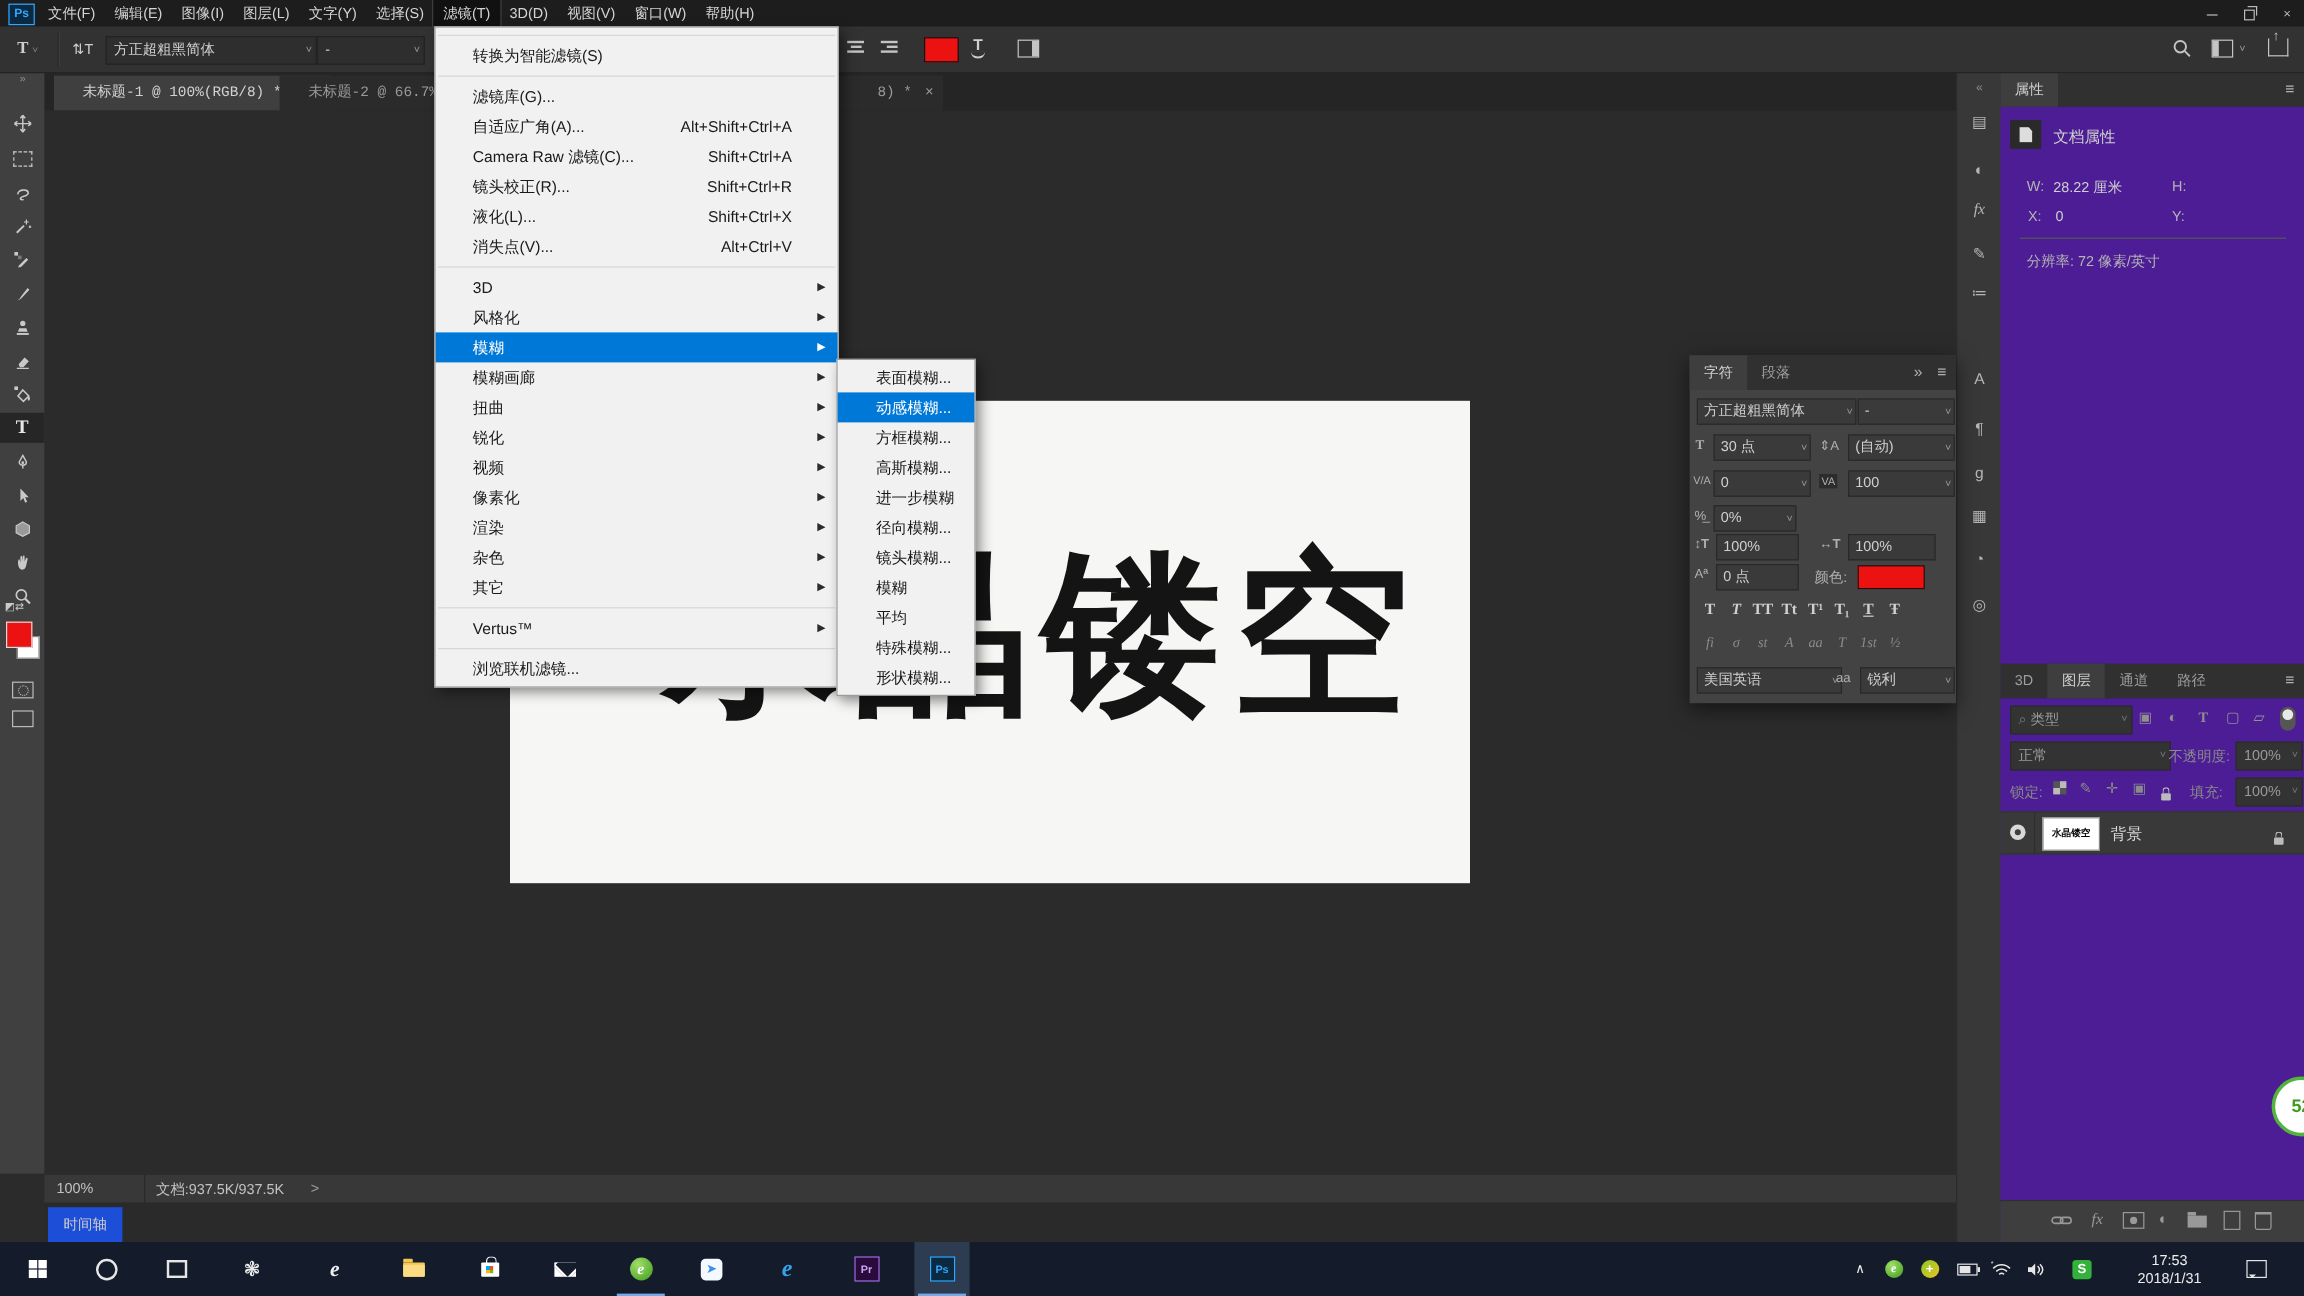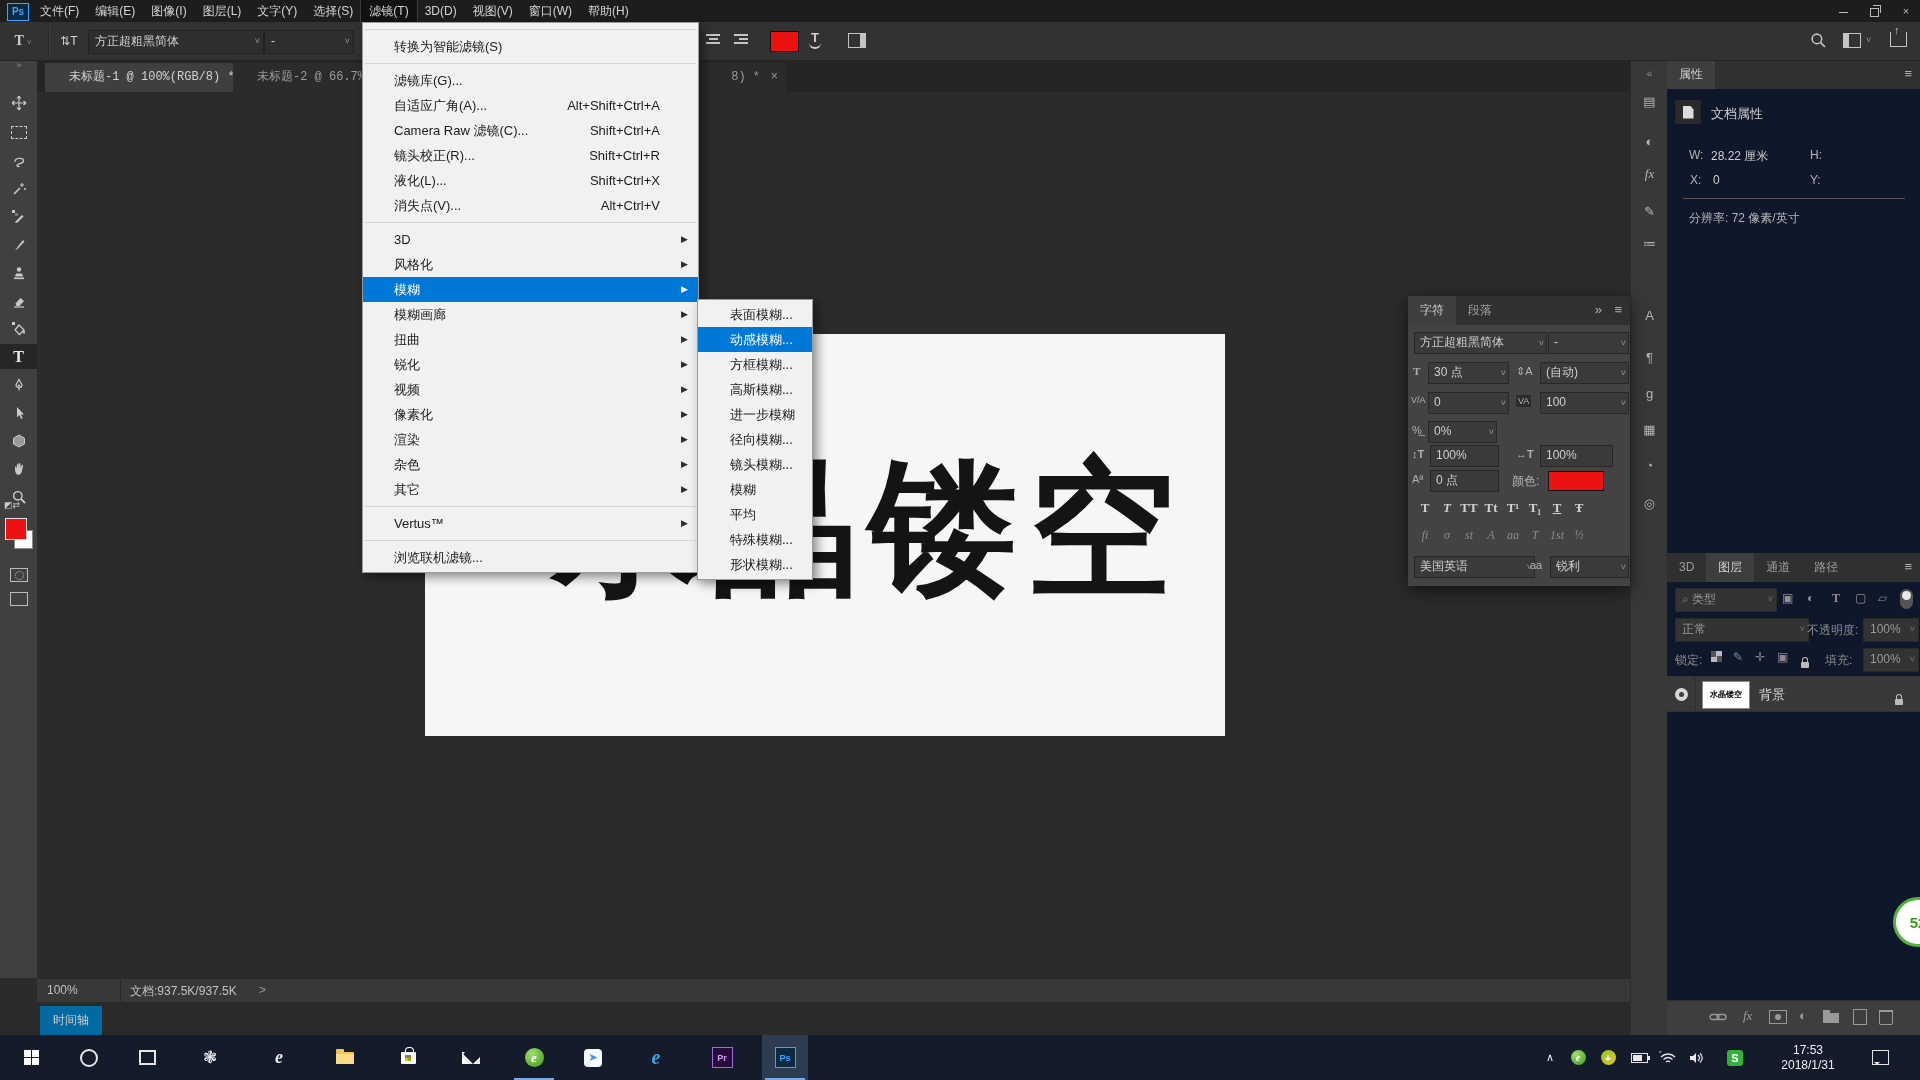--- a/index.html
+++ b/index.html
@@ -60,26 +60,26 @@
   .smode{position:absolute;left:10px;top:532px;width:16px;height:12px;border:1px solid #bbb;}
   
   #canvas{position:absolute;left:37px;top:92px;width:1593px;height:886px;background:#2b2b2b;overflow:hidden;}
   #red-heading{position:absolute;left:694px;top:89px;font-size:27px;font-weight:bold;letter-spacing:1px;}
   #whitedoc{position:absolute;left:388px;top:242px;width:800px;height:402px;background:#f6f6f4;}
   #bigtext{position:absolute;left:128px;top:96px;font-size:148px;font-weight:900;color:#141414;letter-spacing:10px;white-space:nowrap;}
   
   #statusbar{position:absolute;left:37px;top:978px;width:1593px;height:24px;background:#383838;border-top:1px solid #2a2a2a;color:#c2c2c2;font-size:12px;z-index:6;}
   #statusbar .vsep{position:absolute;left:83px;top:0;width:1px;height:24px;background:#2a2a2a;}
   #timelinebar{position:absolute;left:37px;top:1002px;width:1593px;height:33px;background:#2a2a2a;z-index:6;}
-  #timelinetab{position:absolute;left:3px;top:4px;width:62px;height:29px;background:#0369a1;color:#cccccc;font-size:12px;text-align:center;line-height:29px;}
+  #timelinetab{position:absolute;left:3px;top:4px;width:62px;height:29px;background:#1d4ed8;color:#cccccc;font-size:12px;text-align:center;line-height:29px;}
   
   #iconstrip{position:absolute;left:1630px;top:60px;width:37px;height:975px;background:#383838;border-left:1px solid #2c2c2c;z-index:6;}
   .sicon{position:absolute;left:0;width:37px;height:24px;text-align:center;line-height:24px;color:#b5b5b5;font-size:13px;}
   
-  #rightcol{position:absolute;left:1667px;top:60px;width:253px;height:975px;background:#0f172a;z-index:6;}
+  #rightcol{position:absolute;left:1667px;top:60px;width:253px;height:975px;background:#4c1d95;z-index:6;}
   .ptabbar{position:absolute;left:0;width:253px;height:29px;background:#303030;color:#9d9d9d;font-size:12px;}
   .ptab{display:inline-block;height:29px;line-height:29px;padding:0 12px;}
   .ptab.active{background:#3e3e3e;color:#d0d0d0;}
   .pmenu{position:absolute;right:8px;top:6px;color:#b0b0b0;font-size:13px;}
   .proplabel{color:#b4b4b4;font-size:12px;position:absolute;}
   .docicon-box{position:absolute;left:8px;top:40px;width:26px;height:24px;background:#2a2a2a;display:flex;align-items:center;justify-content:center;}
   .docicon{width:11px;height:13px;background:#ddd;clip-path:polygon(0 0,70% 0,100% 30%,100% 100%,0 100%);}
   .hline{position:absolute;height:1px;background:#565656;}
   
   .lselect{position:absolute;height:22px;background:#333;border:1px solid #2a2a2a;color:#999;font-size:12px;line-height:20px;padding:0 16px 0 6px;}

